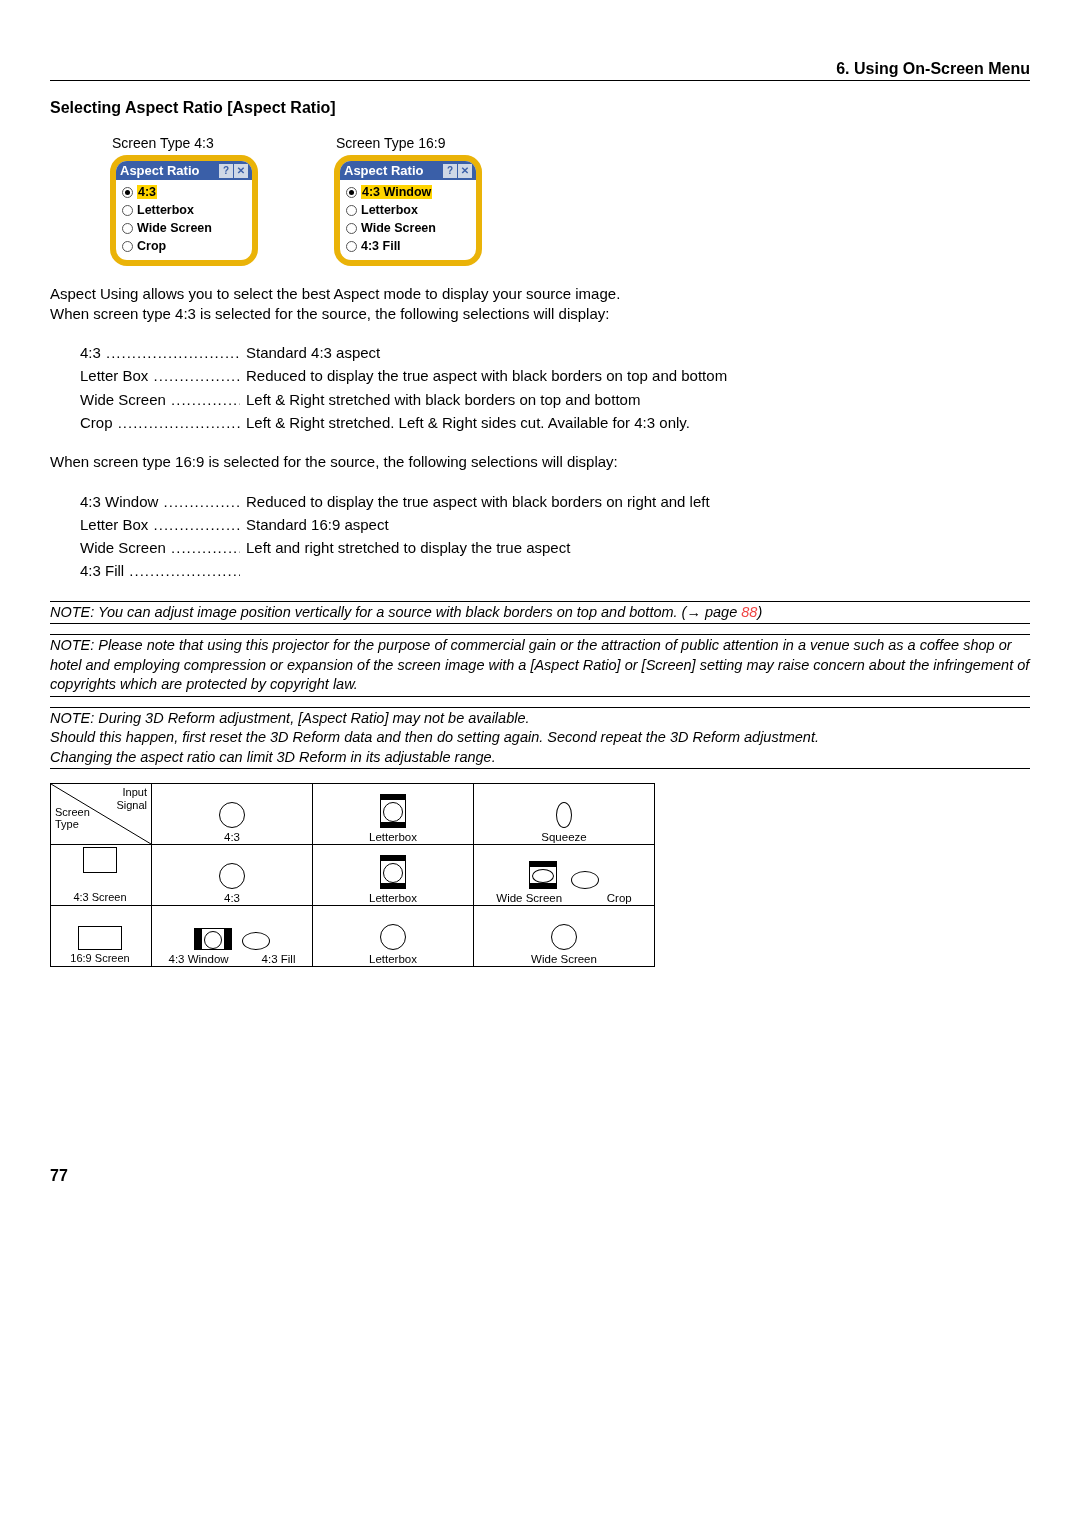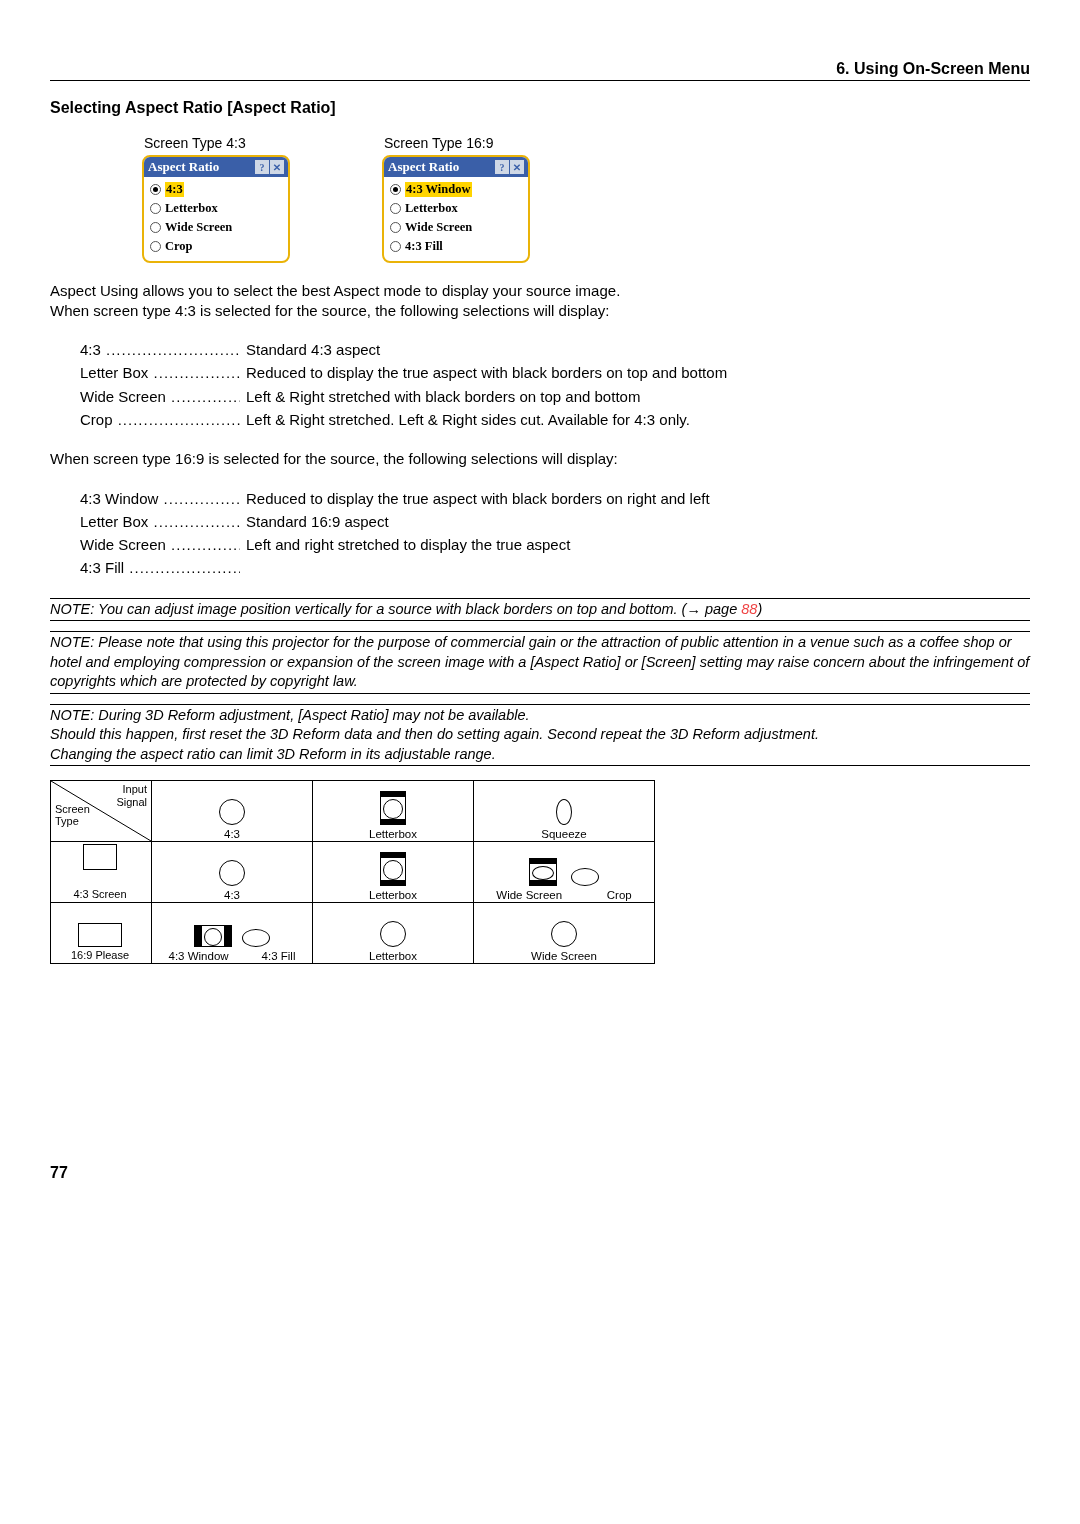--- a/index.html
+++ b/index.html
@@ -20,37 +20,36 @@
     padding-bottom: 2px;
     margin-bottom: 18px;
   }
   .subheader {
     font-weight: bold;
     font-size: 16px;
     margin-bottom: 18px;
   }
   .dialogs-row {
     display: flex;
-    gap: 70px;
-    margin-left: 92px;
+    gap: 54px;
+    margin-left: 60px;
     margin-bottom: 18px;
   }
   .dialog-col { width: 170px; }
   .dialog-col-label {
     font-size: 14px;
     margin-bottom: 4px;
     padding-left: 2px;
   }
   .dialog {
-    border: 2px solid #eab308;
-    border-radius: 8px;
+    border: 6px solid #eab308;
+    border-radius: 17px;
     background: #fff;
     overflow: hidden;
     width: 148px;
-    font-family: Liberation Serif, serif;
   }
   .dialog-title {
     background: #3a5fa8;
     color: #fff;
     font-weight: bold;
     font-size: 13px;
     padding: 2px 4px;
     display: flex;
     align-items: center;
     justify-content: space-between;
@@ -375,21 +374,21 @@
         <span class="caption">Wide Screen</span>
         <span class="caption">Crop</span>
       </div>
     </div>
         </td>
   </tr>
   <tr>
     <td>
           <div class="cell-hdr" style="justify-content:flex-end">
       <div class="screen-small wide" style="margin-left:auto;margin-right:auto"></div>
-      <div style="text-align:center">16:9 Please</div>
+      <div style="text-align:center">16:9 Screen</div>
     </div>
         </td>
     <td>
           <div class="cell cell-wide">
       <div style="display:flex;gap:10px;justify-content:center">
         <div class="frame pillar">
                 <span class="circle" style="width:18px;height:18px"></span>
               </div>
         <div class="screen-icon">
                 <span class="circle flat"></span>

